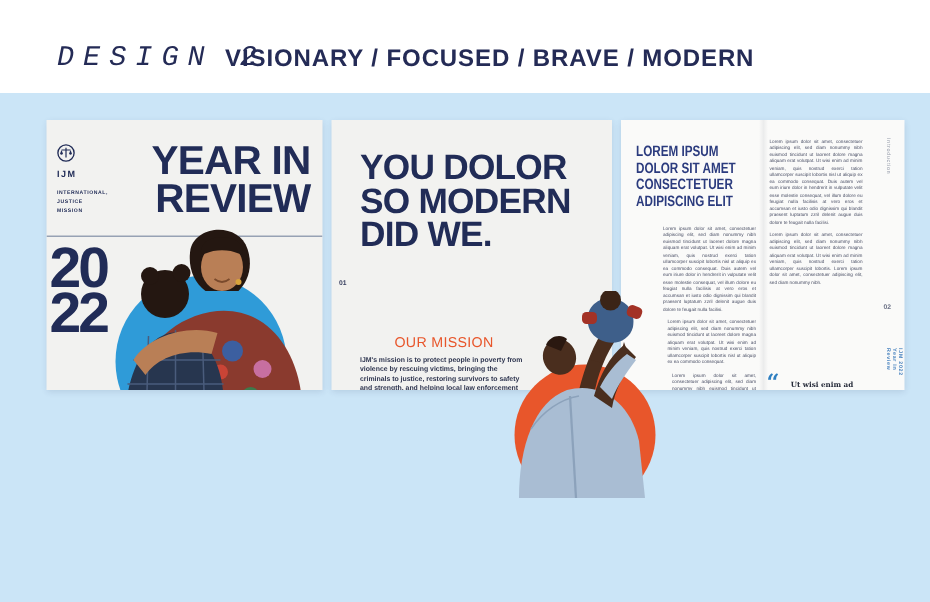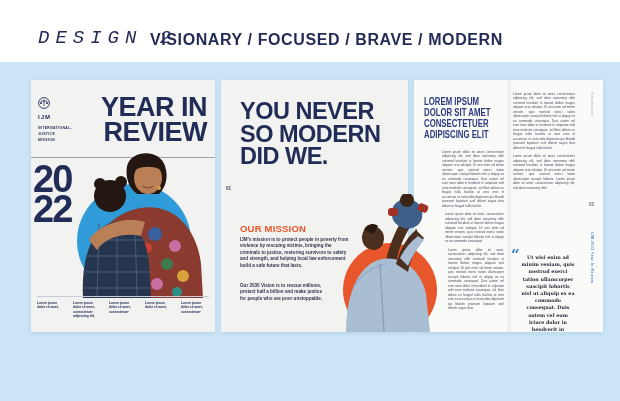--- a/index.html
+++ b/index.html
@@ -11,21 +11,21 @@
   .header-band { position:absolute; left:0; top:0; width:620px; height:62px; background:#ffffff; }
   .design-label { position:absolute; left:38px; top:27px; font-size:19px; font-style:italic; font-weight:500;
                   letter-spacing:6px; color:#242B56;font-family:Liberation Mono, monospace; }
   .tagline { position:absolute; left:150px; top:31px; font-size:16px; font-weight:800;
              letter-spacing:0.6px; color:#242B56; }
 
   
   .backdrop { position:absolute; left:0; top:62px; width:620px; height:339px; background:#CBE5F7; }
 
   
-  .panel { position:absolute; top:80px; height:252px; background:#F2F2F0;
+  .panel { position:absolute; top:80px; height:180px; background:#F2F2F0;
            box-shadow:0 1px 4px rgba(30,50,90,.12); overflow:hidden;padding-left:24px; }
   .panel-1 { left:31px;  width:184px; }
   .panel-2 { left:221px; width:187px; }
   .panel-3 { left:414px; width:189px; background:#FAFAF9; }
 
   
   .logo-block { position:absolute; left:7px; top:15px; color:#212C57; }
   .logo-emblem { display:block; margin-bottom:1px; }
   .logo-abbrev { font-size:6px; font-weight:800; letter-spacing:1px; }
   .logo-lines { margin-top:6px; font-size:3.4px; font-weight:800; letter-spacing:0.4px; line-height:1.7; }
@@ -39,21 +39,21 @@
   .cover-footer { position:absolute; left:6px; right:6px; top:221px; display:flex; gap:8px; }
   .cover-footer .col { flex:1; font-size:3.2px; font-weight:800; line-height:1.4; color:#212C57; }
 
   
   .spread1-headline { position:absolute; left:19px; top:20px; color:#212C57;
                       font-size:23.5px; line-height:22.5px; font-weight:800; letter-spacing:-0.5px; }
   .page-num-01 { position:absolute; left:5px; top:106px; font-size:4.5px; font-weight:700; color:#3A4160; }
   .statement { position:absolute; left:19px; width:112px; }
   .statement.mission { top:143px; }
   .statement.vision  { top:200px; }
-  .statement h3 { font-size:9.5px; font-weight:700; letter-spacing:0.2px; color:#E8562B; }
+  .statement h3 { font-size:9.5px; font-weight:400; letter-spacing:0.2px; color:#E8562B;text-align:center; }
   .statement p { margin-top:3px; font-size:4.6px; line-height:1.4; font-weight:600; color:#2F3650; width:110px; }
   .statement.vision p { width:86px; }
 
   
   .spread-photo { position:absolute; left:340px; top:194px; width:100px; height:138px; overflow:hidden; z-index:5; }
 
   
   .gutter { position:absolute; left:92px; top:0; bottom:0; width:6px;
             background:linear-gradient(to right, rgba(0,0,0,0), rgba(40,50,70,.07), rgba(0,0,0,0)); }
   .spread2-heading { position:absolute; left:10px; top:16px; color:#2B3B7E;
@@ -173,21 +173,21 @@
       <div class="col">Lorem ipsum dolor sit amet,</div>
       <div class="col">Lorem ipsum dolor sit amet, consectetuer adipiscing elit,</div>
       <div class="col">Lorem ipsum dolor sit amet, consectetuer</div>
       <div class="col">Lorem ipsum dolor sit amet,</div>
       <div class="col">Lorem ipsum dolor sit amet, consectetuer</div>
     </div>
   </div>
 
   <div class="panel panel-2">
     <div class="spread1-headline">
-      <div>YOU NEVER</div>
+      <div>YOU DOLOR</div>
       <div>SO MODERN</div>
       <div>DID WE.</div>
     </div>
 
     <div class="page-num-01">01</div>
 
     <div class="statement mission">
       <h3>OUR MISSION</h3>
       <p>IJM's mission is to protect people in poverty from violence by rescuing victims, bringing the criminals to justice, restoring survivors to safety and strength, and helping local law enforcement build a safe future that lasts.</p>
     </div>

